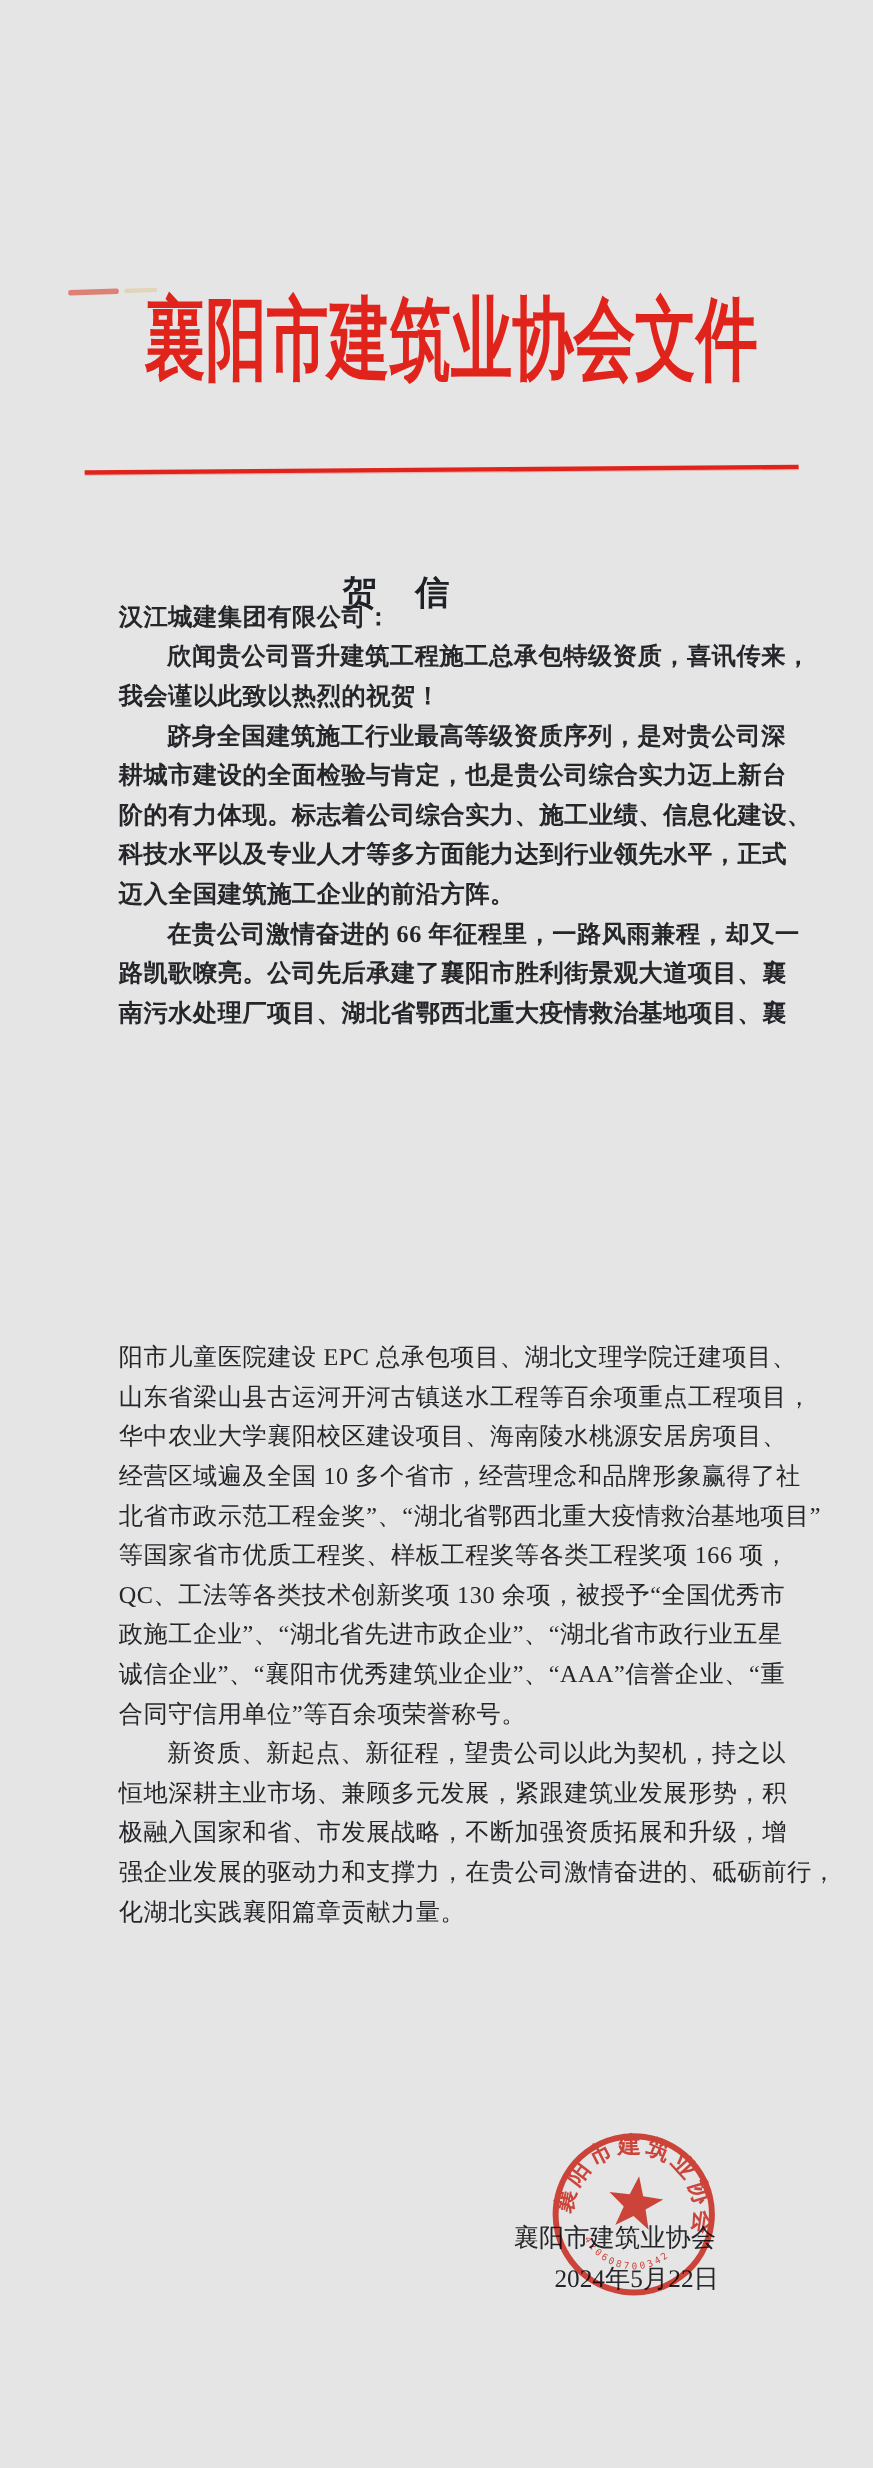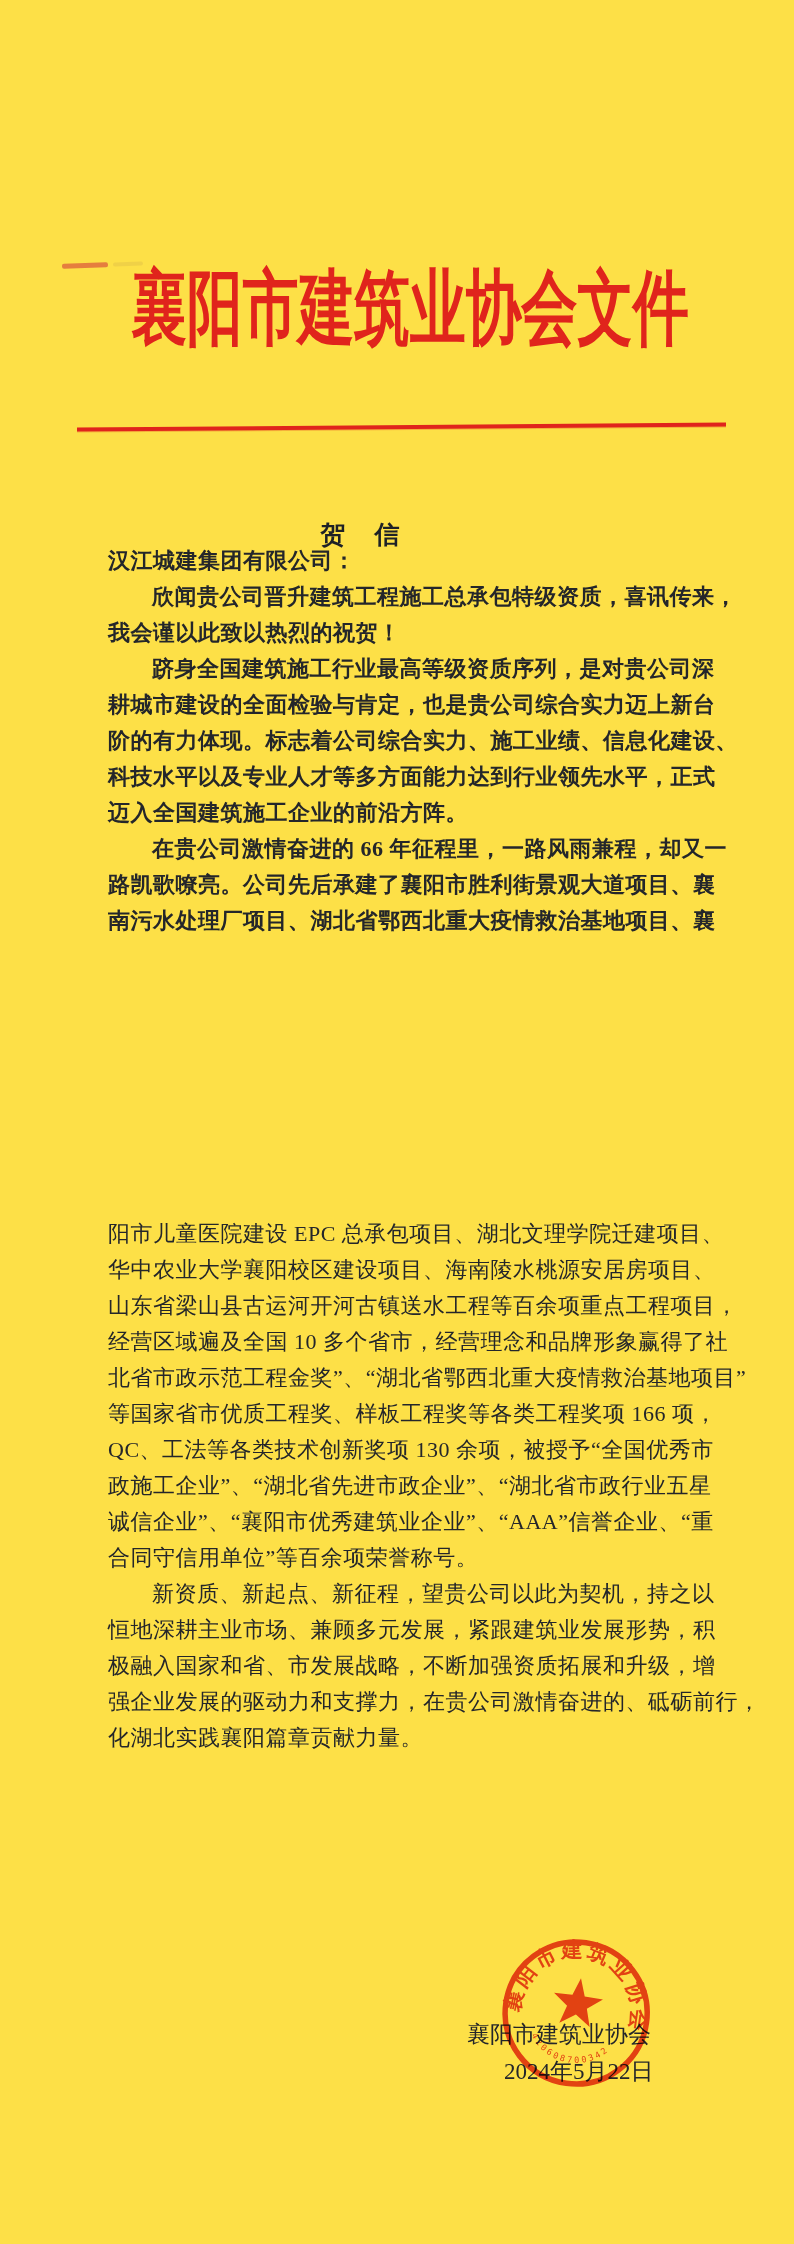--- a/index.html
+++ b/index.html
@@ -1,18 +1,18 @@
 <!DOCTYPE html>
 <html><head>
 <meta charset="utf-8">
 <style>
   html,body{margin:0;padding:0;background:#ffffff;}
   .page{
     position:relative;width:794px;height:2244px;margin:0 auto;
-    background:#fde047;overflow:hidden;
+    background:#e5e5e5;overflow:hidden;
     font-family:"Liberation Serif", serif;color:#262626;
   }
   
   .artifact{position:absolute;border-radius:2px;}
   .a1{left:62px;top:263px;width:46px;height:5px;background:#d94a3a;opacity:.65;transform:rotate(-2deg);}
   .a2{left:113px;top:262px;width:30px;height:4px;background:#d5b049;opacity:.30;transform:rotate(-2deg);}
 
   .doc-header{
     position:absolute;top:263px;left:0;width:794px;
     text-align:center;white-space:nowrap;
@@ -26,21 +26,21 @@
     letter-spacing:0px;
   }
   .red-rule{
     position:absolute;left:77px;top:425px;width:649px;height:4px;
     background:#e0241c;transform:rotate(-0.45deg);
     box-shadow:0 1px 0 rgba(224,36,28,.25);
   }
   .letter-title{
     position:absolute;top:518px;left:0;width:722px;text-align:center;
     font-family:"Liberation Sans", sans-serif;
-    font-weight:700;font-size:25px;color:#1e2126;letter-spacing:2px;
+    font-weight:700;font-size:31px;color:#1e2126;letter-spacing:2px;
   }
   .body{
     position:absolute;left:108px;width:600px;
     font-size:22px;line-height:36px;letter-spacing:.5px;
     color:#24262a;white-space:nowrap;
   }
   .b1{top:543px;font-weight:bold;}
   .b2{top:1216px;}
   .ln{height:36px;}
   .ind{text-indent:2em;}
@@ -91,22 +91,22 @@
     <div class="ln">阶的有力体现。标志着公司综合实力、施工业绩、信息化建设、</div>
     <div class="ln">科技水平以及专业人才等多方面能力达到行业领先水平，正式</div>
     <div class="ln">迈入全国建筑施工企业的前沿方阵。</div>
     <div class="ln ind">在贵公司激情奋进的 66 年征程里，一路风雨兼程，却又一</div>
     <div class="ln">路凯歌嘹亮。公司先后承建了襄阳市胜利街景观大道项目、襄</div>
     <div class="ln">南污水处理厂项目、湖北省鄂西北重大疫情救治基地项目、襄</div>
   </div>
 
   <div class="body b2">
     <div class="ln">阳市儿童医院建设 EPC 总承包项目、湖北文理学院迁建项目、</div>
+    <div class="ln">山东省梁山县古运河开河古镇送水工程等百余项重点工程项目，</div>
     <div class="ln">华中农业大学襄阳校区建设项目、海南陵水桃源安居房项目、</div>
-    <div class="ln">山东省梁山县古运河开河古镇送水工程等百余项重点工程项目，</div>
     <div class="ln">经营区域遍及全国 10 多个省市，经营理念和品牌形象赢得了社</div>
     <div class="ln">北省市政示范工程金奖”、“湖北省鄂西北重大疫情救治基地项目”</div>
     <div class="ln">等国家省市优质工程奖、样板工程奖等各类工程奖项 166 项，</div>
     <div class="ln">QC、工法等各类技术创新奖项 130 余项，被授予“全国优秀市</div>
     <div class="ln">政施工企业”、“湖北省先进市政企业”、“湖北省市政行业五星</div>
     <div class="ln">诚信企业”、“襄阳市优秀建筑业企业”、“AAA”信誉企业、“重</div>
     <div class="ln">合同守信用单位”等百余项荣誉称号。</div>
     <div class="ln ind">新资质、新起点、新征程，望贵公司以此为契机，持之以</div>
     <div class="ln">恒地深耕主业市场、兼顾多元发展，紧跟建筑业发展形势，积</div>
     <div class="ln">极融入国家和省、市发展战略，不断加强资质拓展和升级，增</div>

